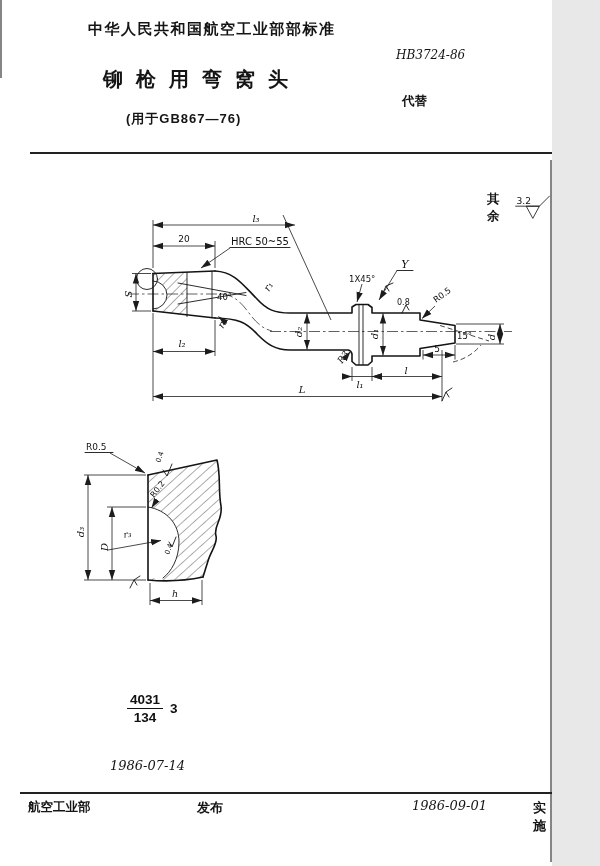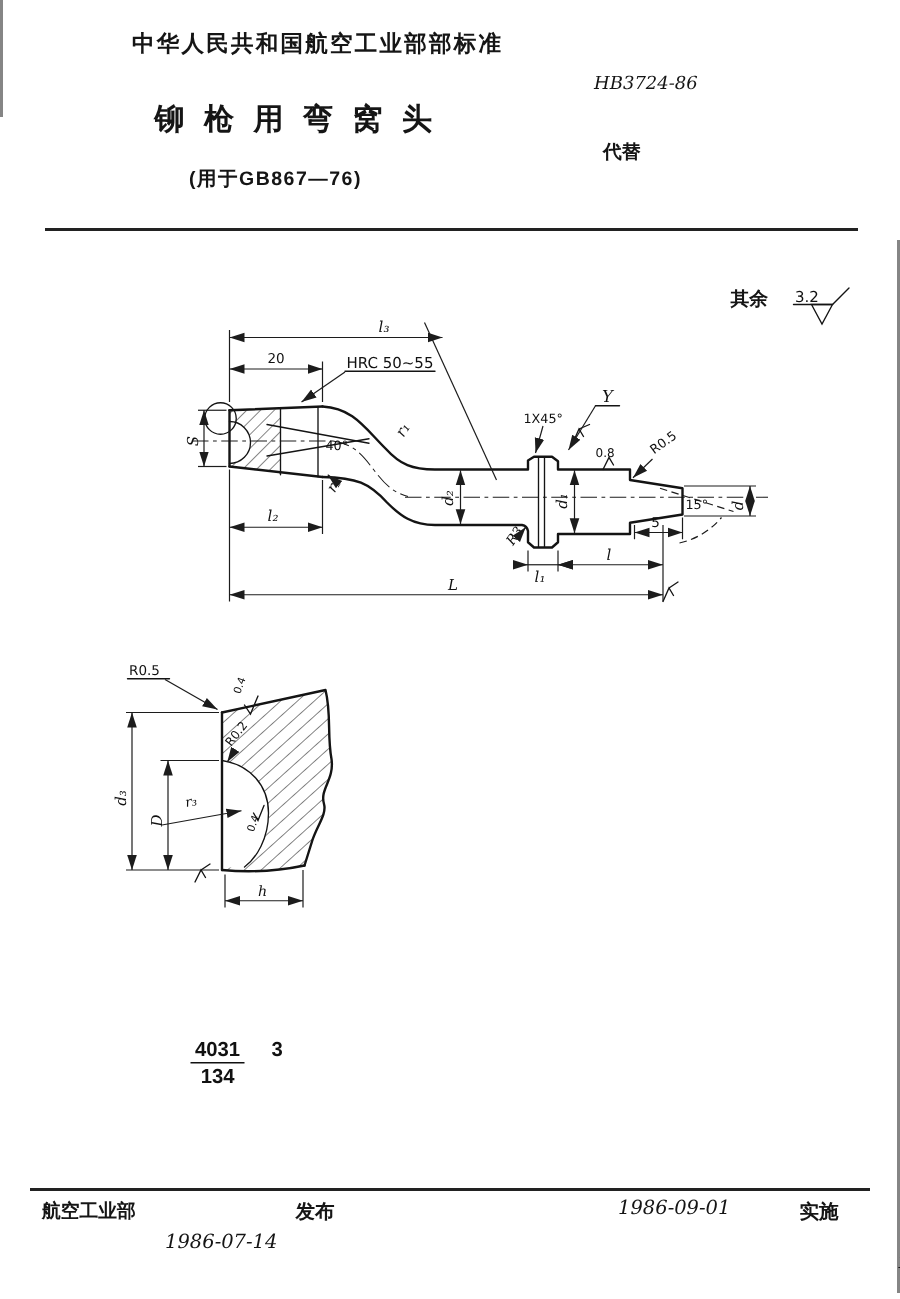--- a/index.html
+++ b/index.html
@@ -1,35 +1,35 @@
 <!DOCTYPE html>
 <html><head>
 <meta charset="utf-8">
 <style>
   html,body{margin:0;padding:0;background:#e8e8e8;}
-  .page{position:relative;width:600px;height:866px;background:#ffffff;overflow:hidden;
+  .page{position:relative;width:552px;height:866px;background:#ffffff;overflow:hidden;
         font-family:"Liberation Sans",sans-serif;color:#111;}
   .abs{position:absolute;}
   .cjk{font-weight:bold;color:#151515;}
   .hand{font-family:"DejaVu Serif",serif;font-style:italic;color:#151515;}
   .rule{position:absolute;background:#222;}
   .edge{position:absolute;background:#444;opacity:.65;}
   
   .o{fill:none;stroke:#141414;stroke-width:1.6;stroke-linecap:round;stroke-linejoin:round;}
   .t{fill:none;stroke:#141414;stroke-width:0.9;stroke-linecap:round;}
   .ext,.dim{fill:none;stroke:#1c1c1c;stroke-width:0.8;}
   .dim{marker-start:url(#ar);marker-end:url(#ar);}
   .dimd{fill:none;stroke:#1c1c1c;stroke-width:0.8;}
   .lead{fill:none;stroke:#1c1c1c;stroke-width:0.8;marker-end:url(#ar);}
   .cl{fill:none;stroke:#1c1c1c;stroke-width:0.7;stroke-dasharray:11 3 2.5 3;}
   .dash{fill:none;stroke:#1c1c1c;stroke-width:0.8;stroke-dasharray:5 3;}
   text{fill:#111;}
   .dl{font-family:"DejaVu Serif",serif;font-style:italic;font-size:10px;}
   .dn{font-family:"DejaVu Sans",sans-serif;font-size:9px;}
-  .frow{display:flex;gap:11px;}
+  .frow{display:flex;align-items:center;}
   .frac{display:inline-flex;flex-direction:column;text-align:center;font-size:13.5px;font-weight:bold;}
   .frac .num{border-bottom:1.5px solid #111;padding:0 3px 1px;}
   .frac .den{padding-top:1px;}
   .dsize{font-size:13.5px;font-weight:bold;margin-left:7px;}
 </style>
 </head>
 <body>
 
 <div class="page">
 
@@ -224,19 +224,19 @@
   <div class="abs frow" style="left:127px;top:692px;">
     <span class="frac">
       <span class="num">4031</span>
       <span class="den">134</span>
     </span>
     <span class="dsize">3</span>
   </div>
 
   <div class="rule" style="left:20px;top:792px;width:560px;height:2px;"></div>
   <div class="abs cjk" style="left:28px;top:799px;font-size:12.5px;">航空工业部</div>
-  <div class="abs hand" style="left:110px;top:821px;font-size:13px;">1986-07-14</div>
+  <div class="abs hand" style="left:110px;top:758px;font-size:13px;">1986-07-14</div>
   <div class="abs cjk" style="left:197px;top:799px;font-size:13px;">发布</div>
   <div class="abs hand" style="left:412px;top:798px;font-size:13px;">1986-09-01</div>
   <div class="abs cjk" style="left:533px;top:799px;font-size:13px;">实施</div>
   <div class="abs hand" style="left:554px;top:834px;font-size:12px;margin-left:44px;">17</div>
 
 </div>
 
 </body></html>

